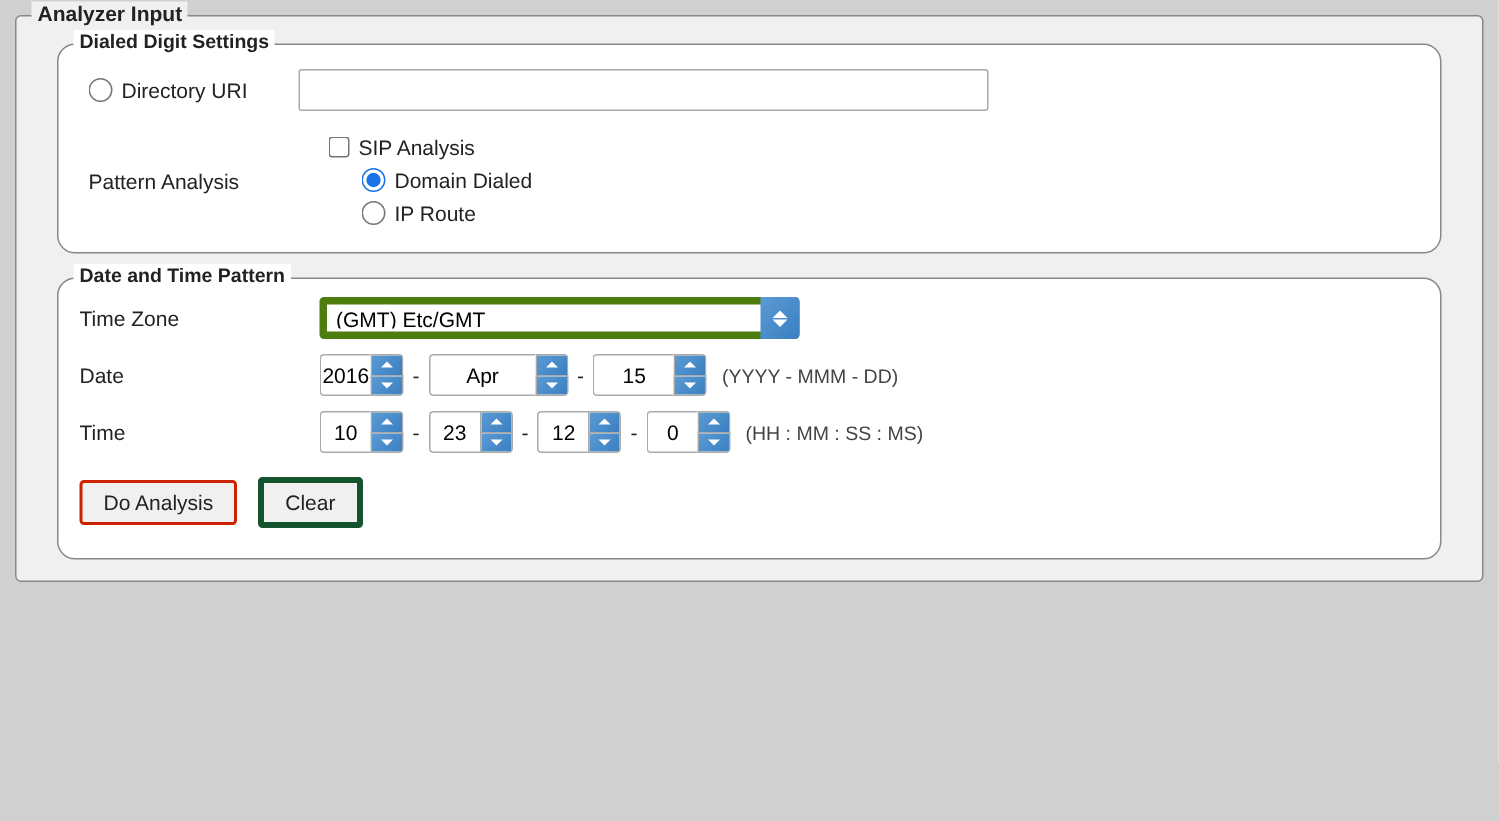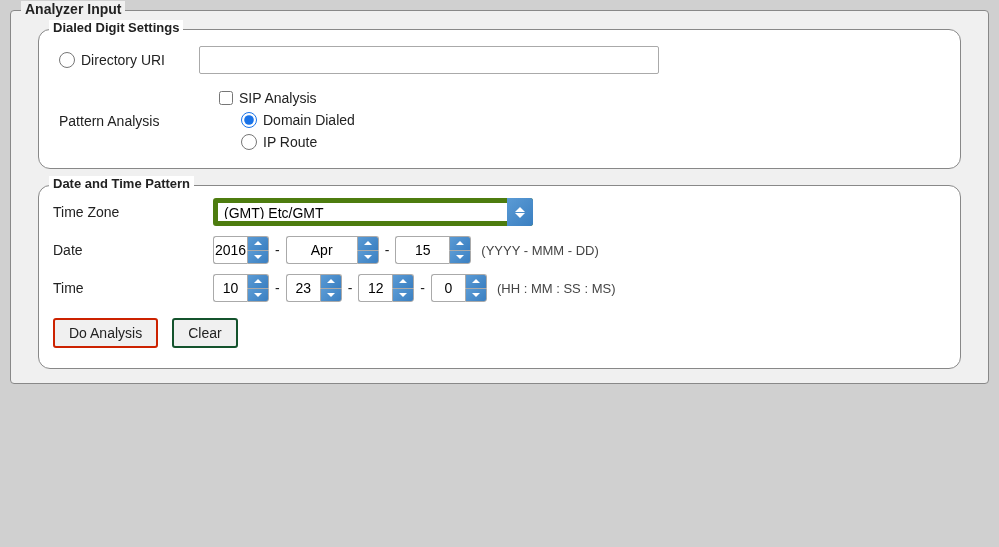--- a/index.html
+++ b/index.html
@@ -256,21 +256,21 @@
     .btn-do-analysis {
       border: 2px solid #cc2200;
       border-radius: 3px;
       background: #f0f0f0;
       padding: 5px 14px;
       font-size: 14px;
       cursor: pointer;
       color: #222;
     }
     .btn-clear {
-      border: 2px solid #14532d;
+      border: 4px solid #14532d;
       border-radius: 3px;
       background: #f0f0f0;
       padding: 5px 14px;
       font-size: 14px;
       cursor: pointer;
       color: #222;
     }
   </style>
 </head>
 <body>

